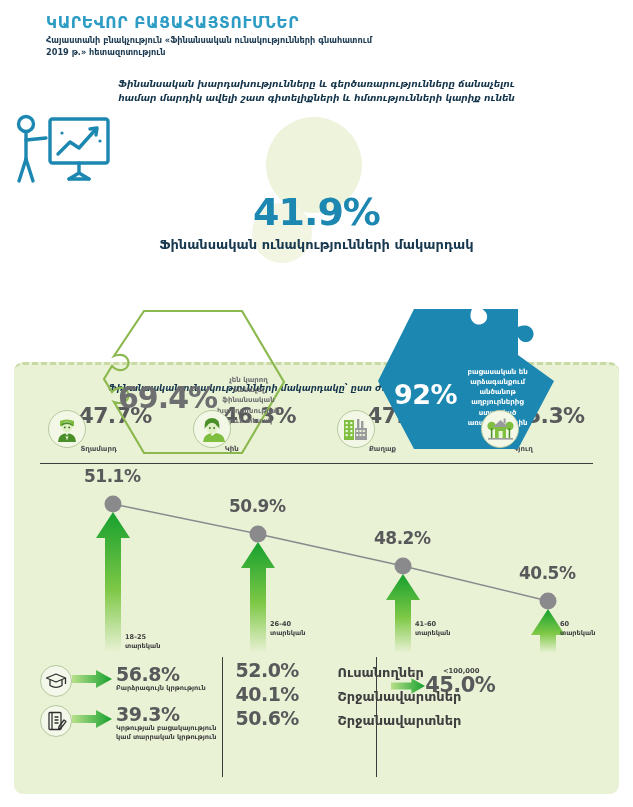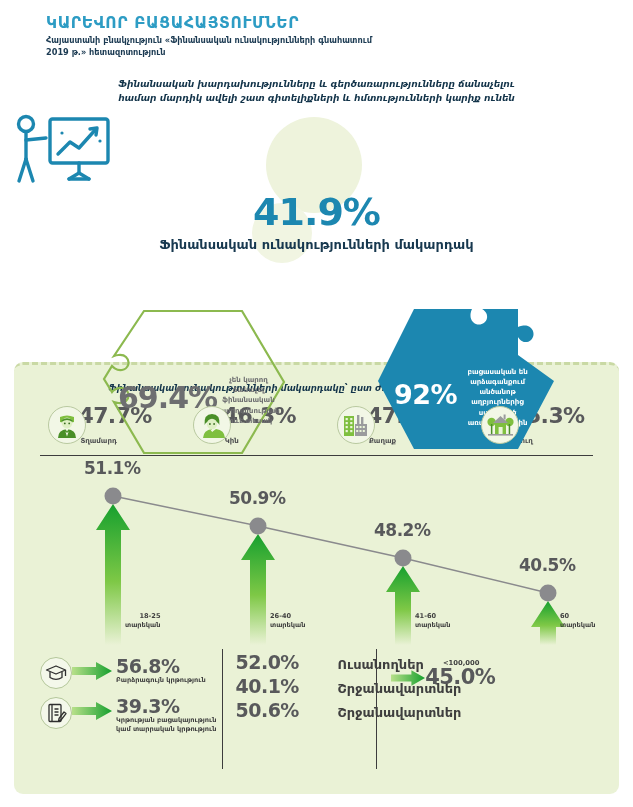--- a/index.html
+++ b/index.html
@@ -138,21 +138,21 @@
     display: flex; align-items: center; justify-content: center;
     z-index: 2;
   }
   .demo-right { margin-left: -8px; }
   .demo-pct {
     font-size: 22px; font-weight: 700; color: #58595b;
     letter-spacing: -0.6px; line-height: 1;
   }
   .demo-lbl {
     font-size: 7px; color: #4c4d4f; font-weight: 700;
-    margin-top: 10px; margin-left: 2px;
+    margin-top: 18px; margin-left: 2px;
   }
 
   .divider {
     height: 1.3px; background: #3d3d3d;
     margin: 10px 26px 0 26px;
   }
 
   
   .age-chart { position: relative; height: 185px; margin: 4px 26px 0 26px; }
   .age-pct {
@@ -407,21 +407,21 @@
         <circle cx="363" cy="98" r="8.5"></circle>
         <circle cx="508" cy="133" r="8.5"></circle>
       </g>
     </svg>
 
     <div class="age-pct" style="left:44px;  top:-2px;">51.1%</div>
     <div class="age-pct" style="left:189px; top:28px;">50.9%</div>
     <div class="age-pct" style="left:334px; top:60px;">48.2%</div>
     <div class="age-pct" style="left:479px; top:95px;">40.5%</div>
 
-    <div class="age-lbl" style="left:85px;  top:152px;text-align:right;">
+    <div class="age-lbl" style="left:85px;  top:165px;">
       <div>18-25</div>
       <div>տարեկան</div>
     </div>
     <div class="age-lbl" style="left:230px; top:152px;">
       <div>26-40</div>
       <div>տարեկան</div>
     </div>
     <div class="age-lbl" style="left:375px; top:152px;">
       <div>41-60</div>
       <div>տարեկան</div>

